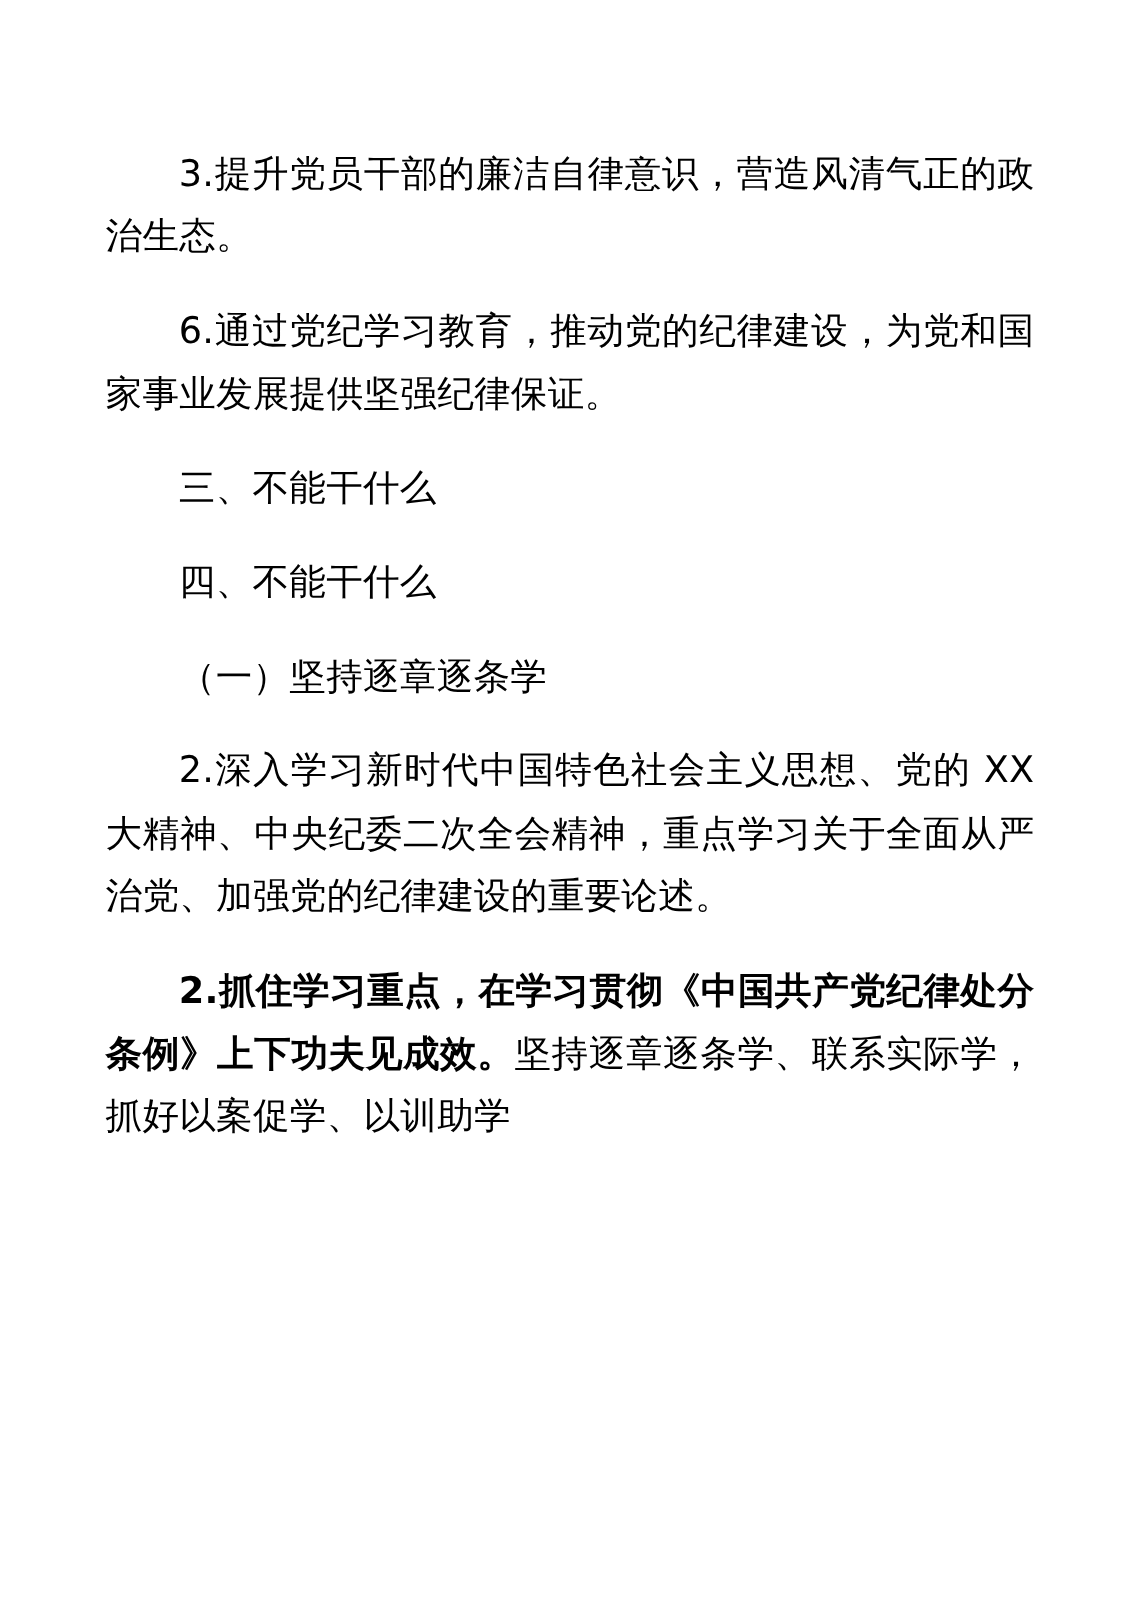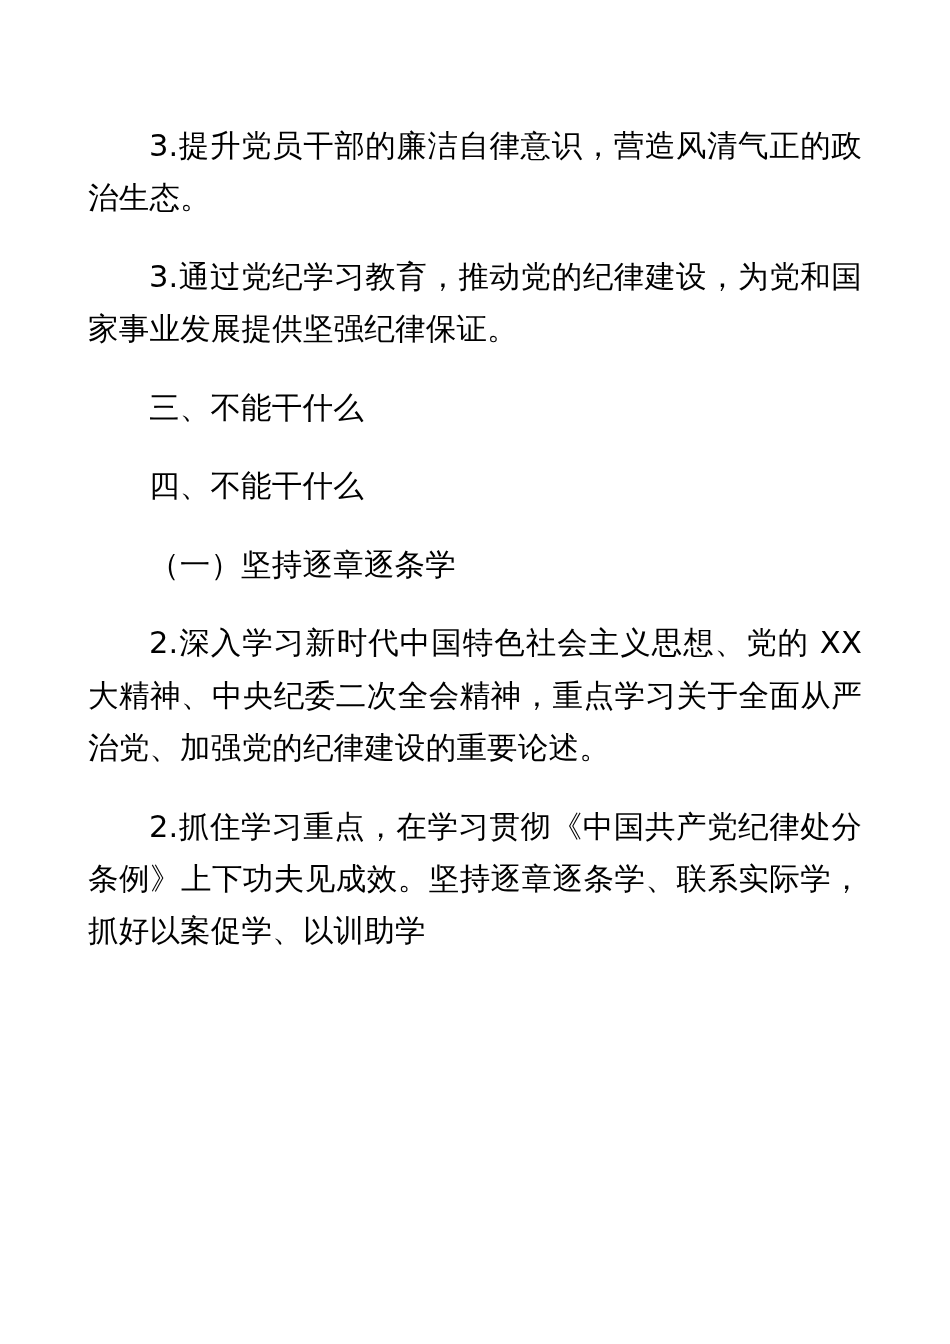--- a/index.html
+++ b/index.html
@@ -26,34 +26,34 @@
     line-height: 1.72;
     margin: 0 0 26px 0;
     text-align: justify;
     text-justify: inter-ideograph;
     letter-spacing: 0.2px;
   }
   .indent {
     text-indent: 2em;
   }
   .b {
-    font-weight: normal;
+    font-weight: bold;
   }
   .spaced-num {
     letter-spacing: 0.5px;
   }
 </style>
 </head>
 <body>
 
 <div class="page">
 
   <p class="para indent">3.提升党员干部的廉洁自律意识，营造风清气正的政治生态。</p>
 
-  <p class="para indent">3.通过党纪学习教育，推动党的纪律建设，为党和国家事业发展提供坚强纪律保证。</p>
+  <p class="para indent">6.通过党纪学习教育，推动党的纪律建设，为党和国家事业发展提供坚强纪律保证。</p>
 
 
   <p class="para indent">三、不能干什么</p>
 
 
   <p class="para indent">四、不能干什么</p>
 
   <p class="para indent">（一）坚持逐章逐条学</p>
 
   <p class="para indent">2.深入学习新时代中国特色社会主义思想、党的 XX 大精神、中央纪委二次全会精神，重点学习关于全面从严治党、加强党的纪律建设的重要论述。</p>

